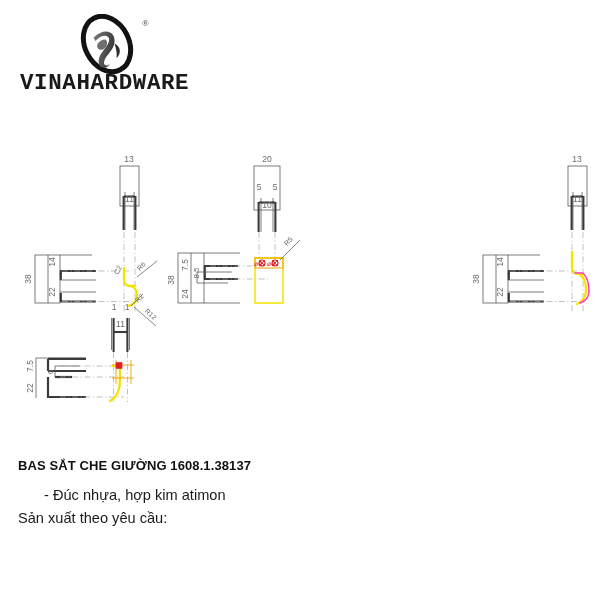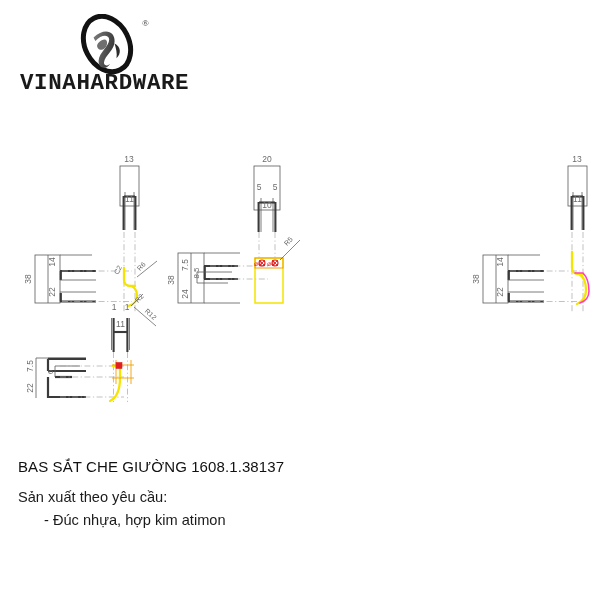--- a/index.html
+++ b/index.html
@@ -62,22 +62,22 @@
   #drawing-svg { display: block; }
 
   
   #caption-block {
     position: absolute;
     left: 18px;
     top: 458px;
     width: 564px;
   }
   #product-title {
-    font-size: 15px;
-    font-weight: normal;
+    font-size: 13px;
+    font-weight: bold;
     letter-spacing: 0.1px;
     color: #111111;
     margin: 0 0 14px 0;
     white-space: nowrap;
   }
   .desc-line {
     font-size: 14.6px;
     color: #1a1a1a;
     margin: 0 0 7px 0;
     white-space: nowrap;
@@ -348,15 +348,15 @@
 
       <path d="M572 112 L572 128 Q572 134 579 134 L583 134
                M579 134 Q586 138 586 150 Q586 160 577 164" fill="none" stroke="#f5e400" stroke-width="2.3" stroke-linecap="round" stroke-linejoin="round"></path>
       <path d="M575 133 L583 133 M583 133 Q589 139 589 151 Q589 160 580 163" fill="none" stroke="#ff3ec8" stroke-width="1.6" stroke-linecap="round" stroke-linejoin="round"></path>
     </g>
   </svg>
 </div>
 
 <div id="caption-block">
   <div id="product-title">BAS SẮT CHE GIƯỜNG 1608.1.38137</div>
+  <div class="desc-line indent">- Đúc nhựa, hợp kim atimon</div>
   <div class="desc-line">Sản xuất theo yêu cầu:</div>
-  <div class="desc-line indent">- Đúc nhựa, hợp kim atimon</div>
 </div>
 
 </body></html>

